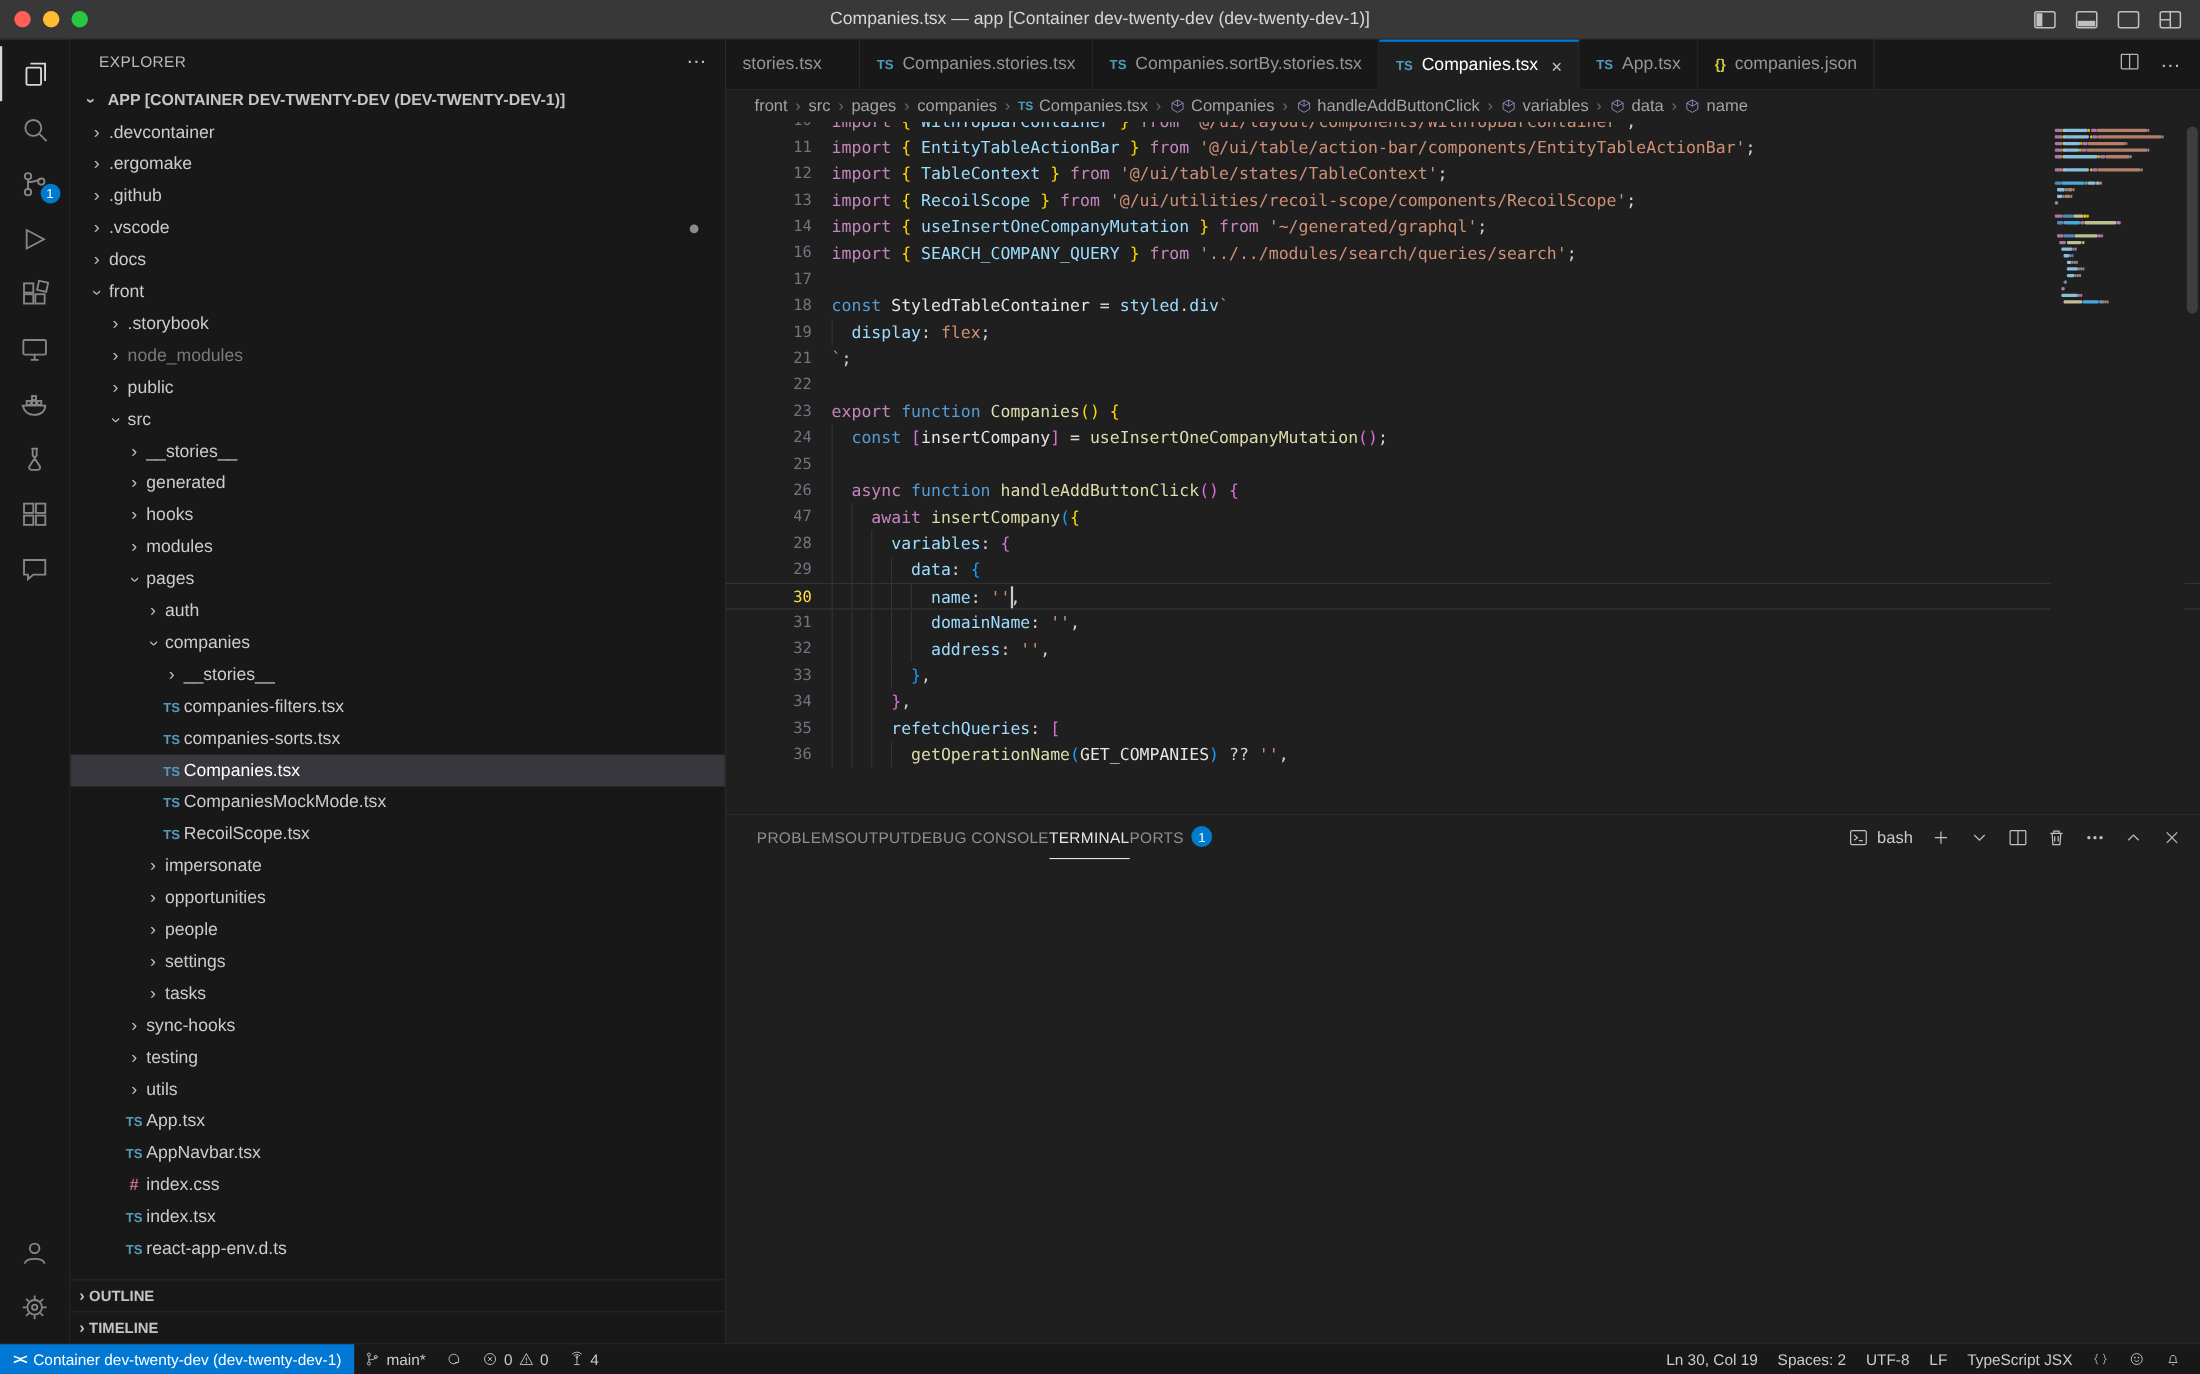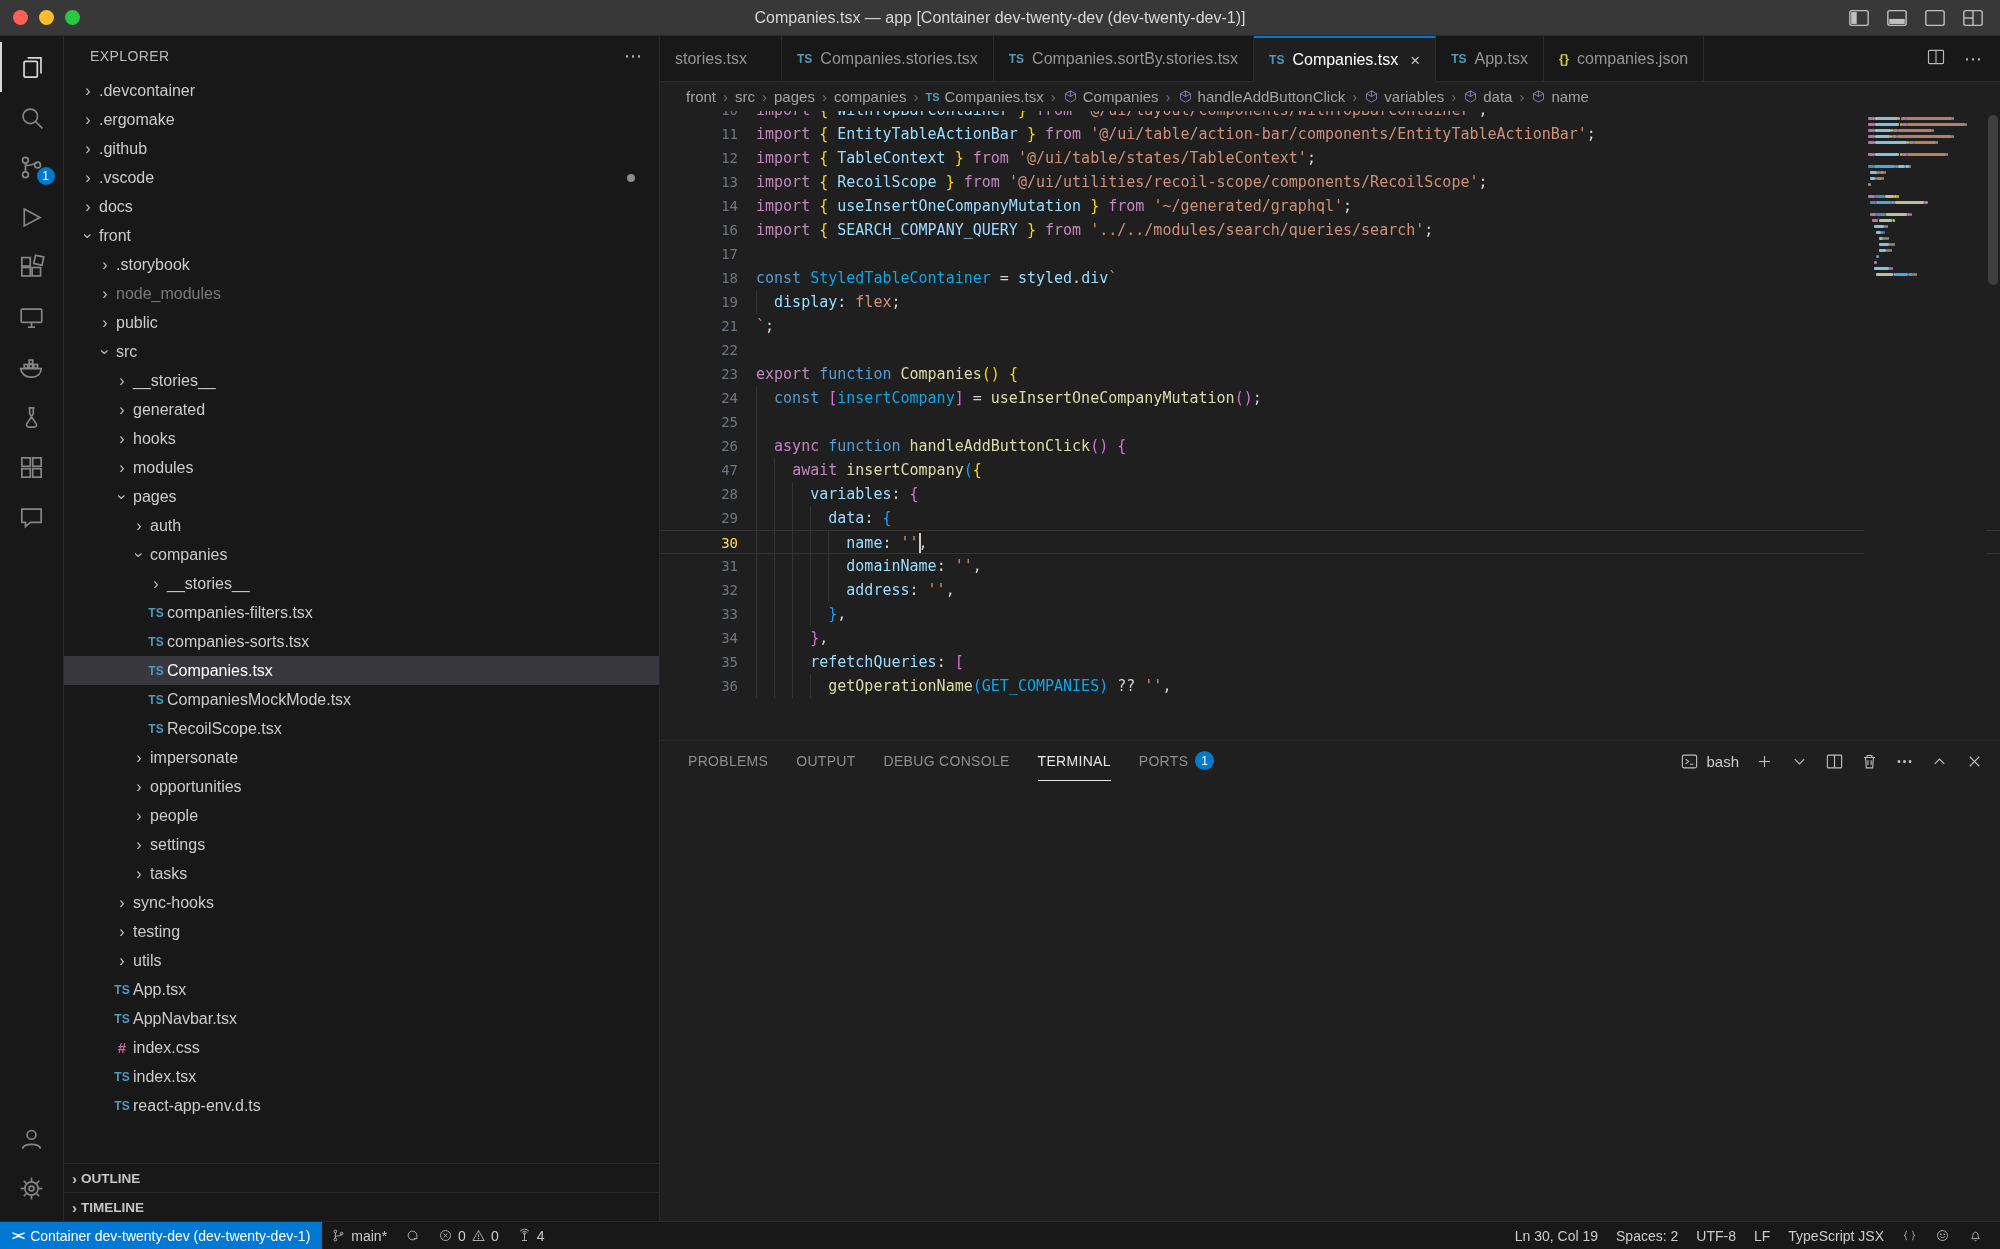--- a/index.html
+++ b/index.html
@@ -105,30 +105,30 @@
     color:#6e7681; font-family:"DejaVu Sans Mono", monospace; font-size:14px; user-select:none;
   }
   .line.active-line .ln { color:#fde047; }
   .code {
     font-family:"DejaVu Sans Mono", monospace; font-size:15px; white-space:pre; position:relative;
     padding-left:16px; color:#d4d4d4; flex:1;
   }
   .guide { position:absolute; top:0; bottom:0; width:1px; background:#343434; }
   .cursor { position:absolute; top:2px; width:2px; height:20px; background:#cccccc; }
   .tk-kw{color:#C586C0}.tk-kb{color:#569CD6}.tk-fn{color:#DCDCAA}.tk-vr{color:#9CDCFE}
-  .tk-cv{color:#0ea5e9}.tk-st{color:#CE9178}.tk-pn{color:#d4d4d4}
+  .tk-cv{color:#e5e5e5}.tk-st{color:#CE9178}.tk-pn{color:#d4d4d4}
   .tk-b0{color:#FFD700}.tk-b1{color:#DA70D6}.tk-b2{color:#179FFF}
   .minimap { position:absolute; right:14px; top:0; width:122px; height:100%; background:#1f1f1f; }
   .mm-line { position:absolute; height:3px; border-radius:1px; opacity:.85; }
   .editor-vscroll { position:absolute; right:0; top:0; width:14px; height:100%; }
   .editor-vscroll .thumb { position:absolute; top:4px; right:2px; width:10px; height:170px; background:rgba(121,121,121,.35); border-radius:5px; }
   
   .panel { height:481px; background:#1f1f1f; border-top:1px solid #2a2a2a; display:flex; flex-direction:column; }
   .panel-header { height:40px; display:flex; align-items:center; padding:0 16px 0 28px; flex:0 0 auto; }
-  .panel-tabs { display:flex; gap:28px; height:100%; }
+  .panel-tabs { display:flex; height:100%; }
   .ptab {
     display:flex; align-items:center; gap:7px; font-size:14px; letter-spacing:.3px; color:#8f8f8f;
     cursor:pointer; border-bottom:1px solid transparent; height:100%;
   }
   .ptab.active { color:#e7e7e7; border-bottom:1px solid #e7e7e7; }
   .ptab .pbadge {
     min-width:19px; height:19px; border-radius:10px; background:#007acc; color:#fff; font-size:12px;
     display:flex; align-items:center; justify-content:center; padding:0 5px;
   }
   .panel-actions { margin-left:auto; display:flex; align-items:center; gap:16px; color:#c0c0c0; }
@@ -282,20 +282,24 @@
               <line x1="16.3" y1="7.7" x2="18.4" y2="5.6"></line>
             </svg>
         </div>
       </div>
     </div>
 
     <div class="sidebar">
       <div class="side-header">
         <span>EXPLORER</span>
         <span class="more">⋯</span>
+      </div>
+      <div class="section-title">
+        <span class="chev open twisty">›</span>
+        <span>APP [CONTAINER DEV-TWENTY-DEV (DEV-TWENTY-DEV-1)]</span>
       </div>
       <div class="tree" id="tree">
           <div class="tree-row" style="padding-left: 13px;">
             <span class="twisty">›</span>
             <span class="label">.devcontainer</span>
           </div>
           <div class="tree-row" style="padding-left: 13px;">
             <span class="twisty">›</span>
             <span class="label">.ergomake</span>
           </div>

